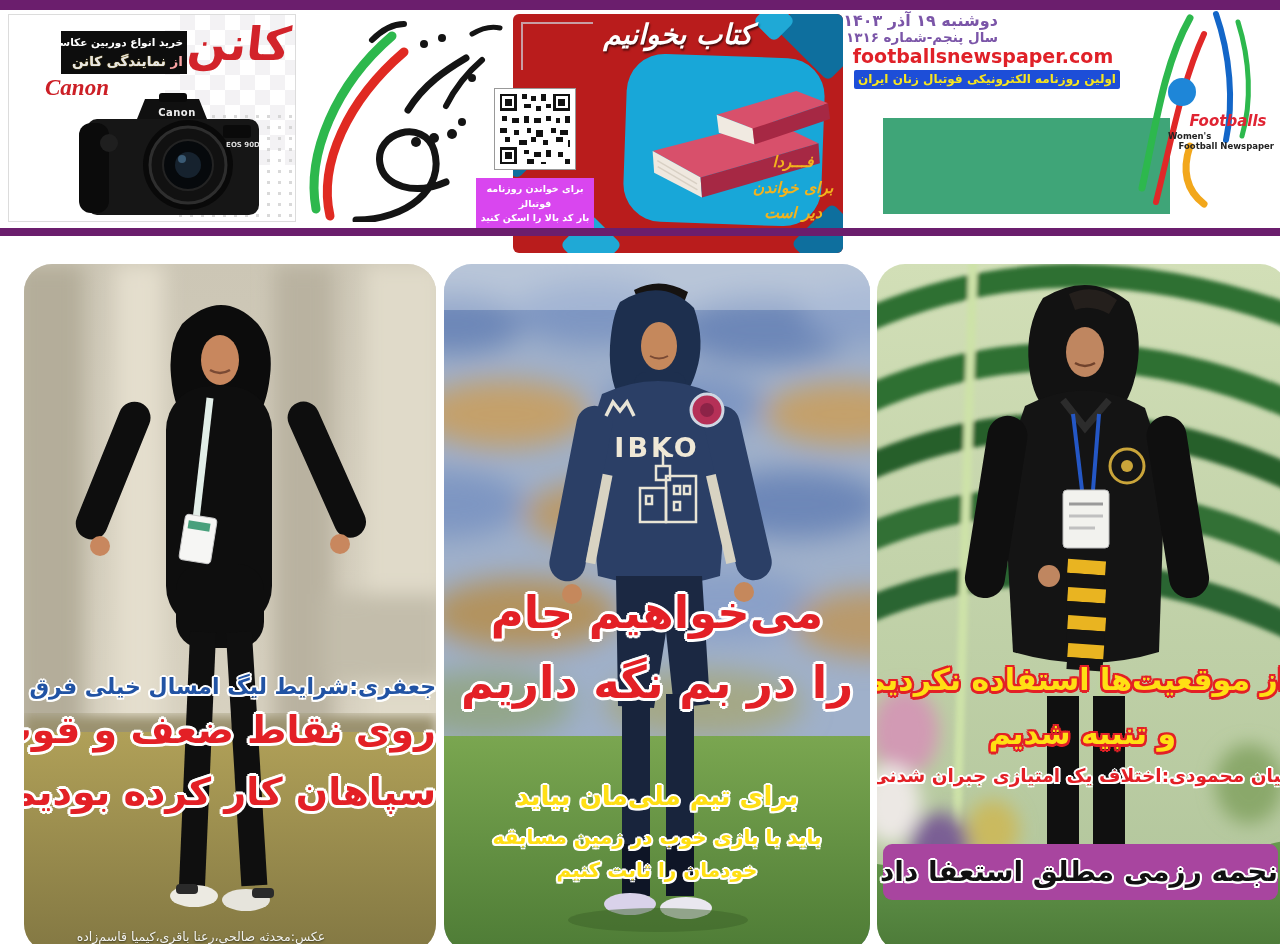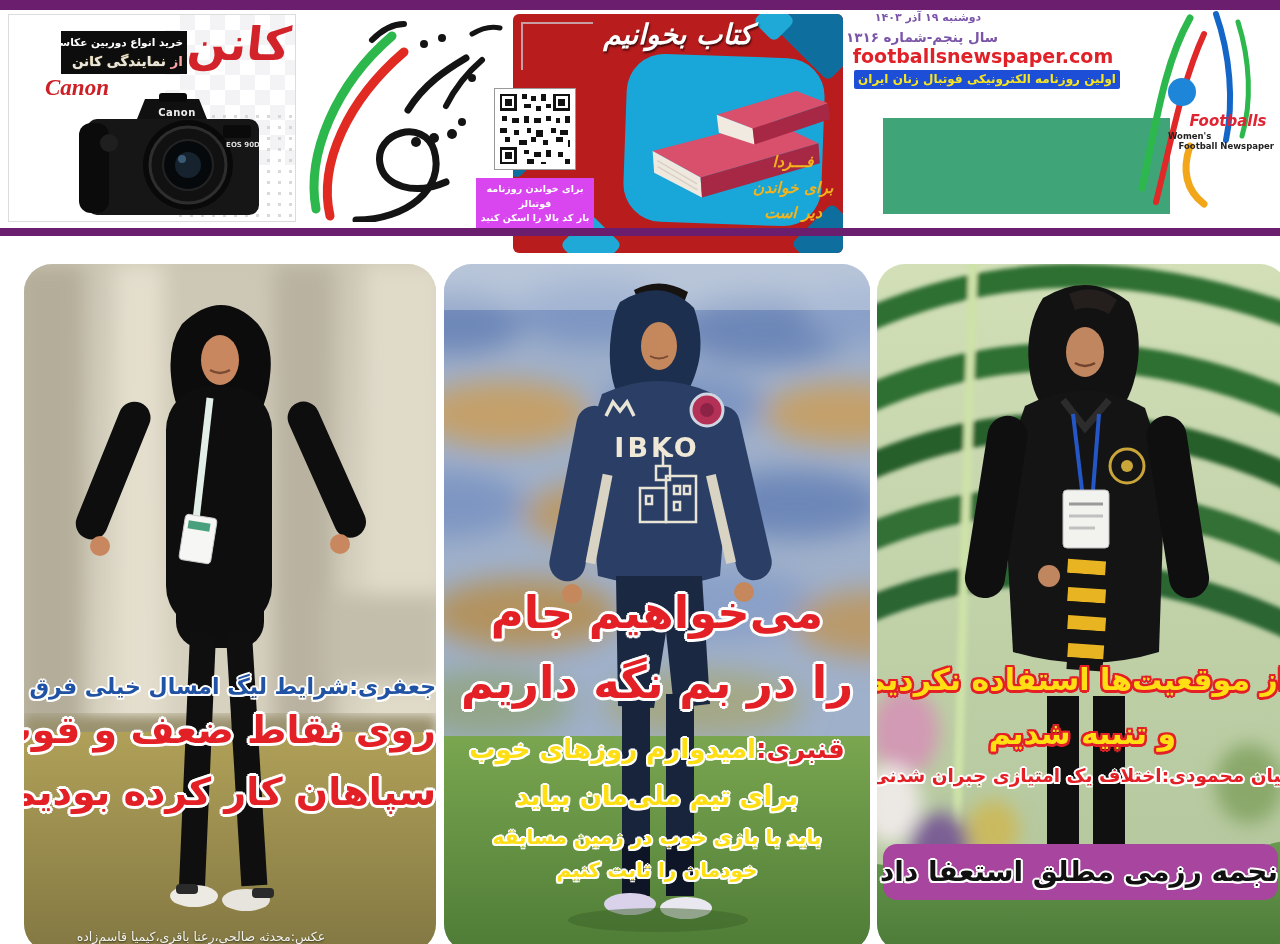--- a/index.html
+++ b/index.html
@@ -56,21 +56,21 @@
                border-left:2px solid #cfd6de;border-top:2px solid #cfd6de;opacity:.7;}
 
   
   .qr{position:absolute;left:494px;top:88px;width:80px;height:80px;background:#fff;
       border:1px solid #999;}
   .qr-cap{position:absolute;left:476px;top:178px;width:114px;background:#d946ef;color:#fff;
           font-size:9.5px;font-weight:bold;line-height:1.55;text-align:center;padding:4px 2px;}
 
   
   .m-date{position:absolute;left:858px;top:11px;width:140px;text-align:center;color:#7b55a8;
-          font-size:11px;font-weight:bold;}
+          font-size:16px;font-weight:bold;}
   .m-issue{position:absolute;left:858px;top:29px;width:140px;text-align:center;color:#7b55a8;
            font-size:13.5px;font-weight:bold;}
   .m-web{position:absolute;left:852px;top:45px;width:262px;text-align:center;color:#e02128;
          font-size:19px;font-weight:bold;cursor:pointer;}
   .m-tag{position:absolute;left:854px;top:70px;width:266px;height:19px;background:#1d4ed8;
          color:#f7e51e;font-size:12px;font-weight:bold;text-align:center;line-height:19px;
          border-radius:2px;}
   .m-band{position:absolute;left:883px;top:118px;width:287px;height:96px;background:#3fa578;}
   .m-logo-fa{position:absolute;left:856px;top:102px;width:306px;text-align:center;color:#141414;
              font-size:74px;line-height:1.25;font-weight:bold;}
@@ -114,21 +114,21 @@
   .sub-mid1{top:470px;}
   .sub-mid2{top:517px;color:#ffdf14;}
   .quote{position:absolute;left:0;right:0;text-align:center;color:#ffdf14;font-weight:bold;
          font-size:20px;white-space:nowrap;}
   .q1{top:561px;} .q2{top:594px;}
   .hl-r1{top:398px;font-size:30px;}
   .hl-r2{top:452px;font-size:30px;}
   .sub-right{position:absolute;left:0;right:0;top:501px;text-align:center;color:#e32026;
              font-weight:bold;font-size:18.5px;white-space:nowrap;}
   .resign-banner{position:absolute;left:6px;top:580px;width:395px;height:56px;background:#a8459f;
-                 border-radius:14px;color:#111;font-weight:bold;font-size:28px;text-align:center;
+                 border-radius:9px;color:#111;font-weight:bold;font-size:28px;text-align:center;
                  line-height:56px;white-space:nowrap;}
   .credit{position:absolute;left:4px;bottom:8px;width:346px;text-align:center;color:#f3f3ef;
           font-size:12.5px;text-shadow:0 1px 2px rgba(40,40,20,.8);}
   .jersey{position:absolute;left:0;right:0;top:168px;text-align:center;color:#efe8d6;
           font-weight:bold;font-size:27px;letter-spacing:3px;}
 </style>
 </head>
 <body>
 
 <div class="page">
@@ -405,23 +405,20 @@
         <rect x="178" y="580" width="28" height="52" fill="#0e1526"></rect>
         <rect x="222" y="580" width="28" height="52" fill="#0e1526"></rect>
         <ellipse cx="186" cy="640" rx="26" ry="11" fill="#d9d2ea"></ellipse>
         <ellipse cx="242" cy="644" rx="26" ry="11" fill="#e9e7ef"></ellipse>
         <ellipse cx="214" cy="656" rx="90" ry="12" fill="#3c6128" opacity=".5"></ellipse>
       </g>
     </svg>
     <div class="jersey">IBKO</div>
     <div class="hl hl-mid1 hl-red ow3 rtl">می‌خواهیم جام</div>
     <div class="hl hl-mid2 hl-red ow3 rtl">را در بم نگه داریم</div>
-    <div class="sub-mid sub-mid1 ow2 rtl">
-      <span class="nm">قنبری:</span><span class="rest">امیدوارم روزهای خوب</span>
-    </div>
     <div class="sub-mid sub-mid2 ow2 rtl">برای تیم ملی‌مان بیاید</div>
     <div class="quote q1 ow2 rtl">باید با بازی خوب در زمین مسابقه</div>
     <div class="quote q2 ow2 rtl">خودمان را ثابت کنیم</div>
   </figure>
 
   <figure class="photo photo-right">
     <svg class="bg" viewBox="0 0 411 688" preserveAspectRatio="none">
       <defs>
         <linearGradient id="bgr" x1="0" y1="0" x2="0" y2="1">
           <stop offset="0" stop-color="#d2dfb7"></stop>

